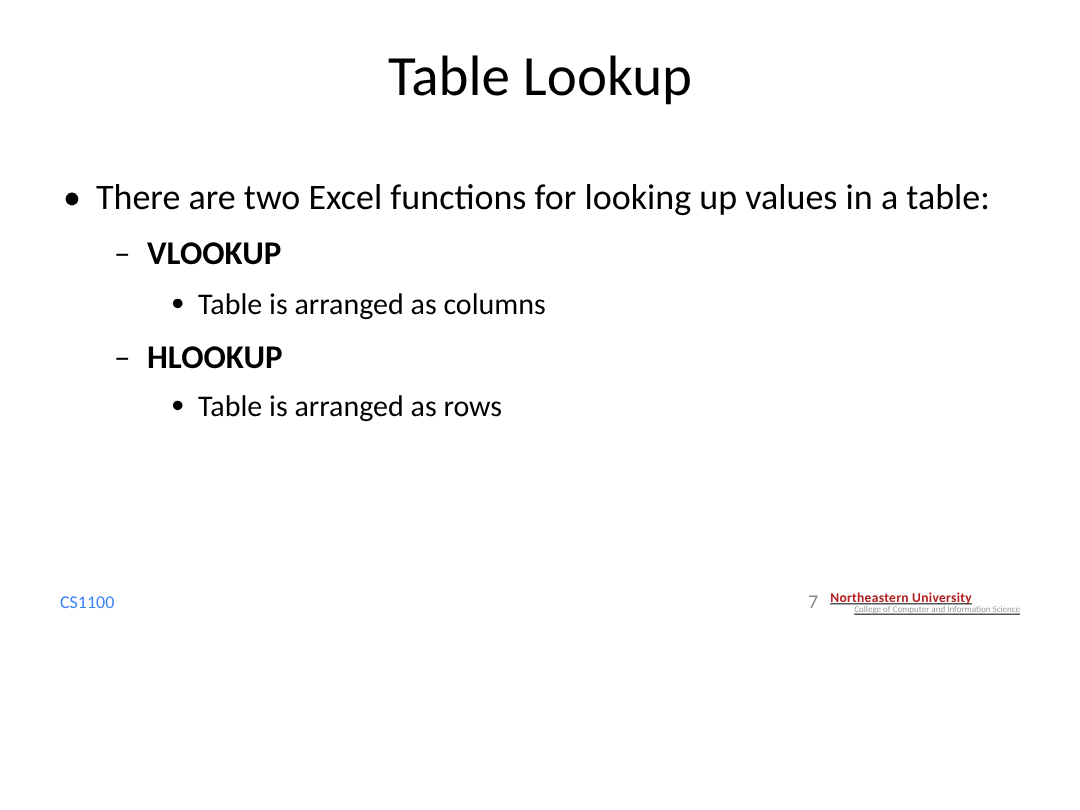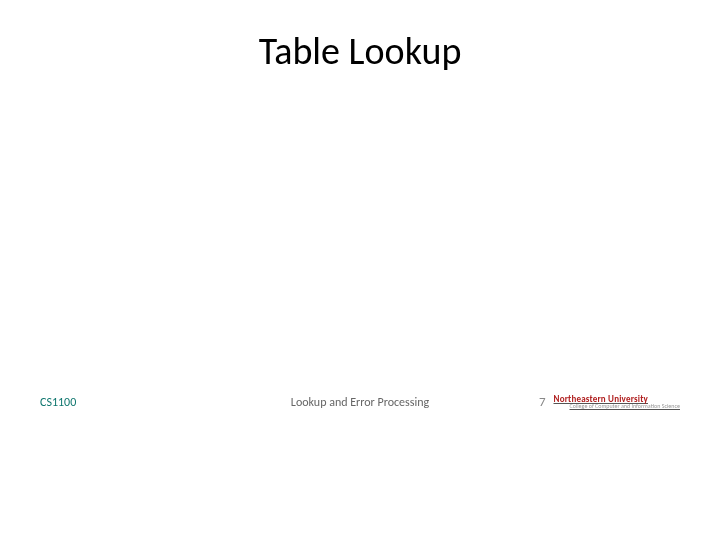--- a/index.html
+++ b/index.html
@@ -8,38 +8,46 @@
   .title { font-size: 38px; font-weight: 400; text-align: center; margin-top: 8px; margin-bottom: 42px; }
   .content { font-size: 24px; line-height: 1.3; }
   ul { list-style: none; }
   .lvl1 { padding-left: 24px; position: relative; margin-bottom: 8px; }
   .lvl1::before { content: "•"; position: absolute; left: 2px; top: 0; font-size: 24px; }
   .lvl2 { padding-left: 58px; position: relative; font-weight: 700; font-size: 22px; margin-top: 8px; margin-bottom: 6px; }
   .lvl2::before { content: "–"; position: absolute; left: 36px; top: 0; font-weight: 400; }
   .lvl3 { padding-left: 92px; position: relative; font-size: 20px; font-weight: 400; margin-top: 4px; margin-bottom: 8px; }
   .lvl3::before { content: "•"; position: absolute; left: 74px; top: 0; font-size: 18px; }
   .footer { position: absolute; bottom: 18px; left: 0; width: 100%; padding: 0 40px; display: flex; justify-content: space-between; align-items: flex-end; font-size: 12px; color: #555; }
-  .footer-left { color: #0f766e; }
+  .footer-left { color: #3b82f6; }
   .footer-center { position: absolute; left: 50%; transform: translateX(-50%); color: #666; }
   .footer-right { display: flex; align-items: center; gap: 8px; }
   .page-num { color: #888; font-size: 13px; }
   .logo { display: flex; flex-direction: column; line-height: 1; text-decoration: underline; }
   .logo-top { color: #b02020; font-size: 9px; font-weight: 600; letter-spacing: 0.2px; }
   .logo-bot { color: #999; font-size: 6px; padding-left: 16px; }
 </style>
 </head>
 <body>
 
 <div class="slide">
   <h1 class="title">Table Lookup</h1>
 
+  <div class="content">
+    <ul>
+      <li class="lvl1">There are two Excel functions for looking up values in a table:</li>
+      <li class="lvl2">VLOOKUP</li>
+      <li class="lvl3">Table is arranged as columns</li>
+      <li class="lvl2">HLOOKUP</li>
+      <li class="lvl3">Table is arranged as rows</li>
+    </ul>
+  </div>
 
   <div class="footer">
     <span class="footer-left">CS1100</span>
-    <span class="footer-center">Lookup and Error Processing</span>
     <span class="footer-right">
       <span class="page-num">7</span>
       <span class="logo">
         <span class="logo-top">Northeastern University</span>
         <span class="logo-bot">College of Computer and Information Science</span>
       </span>
     </span>
   </div>
 </div>
 

